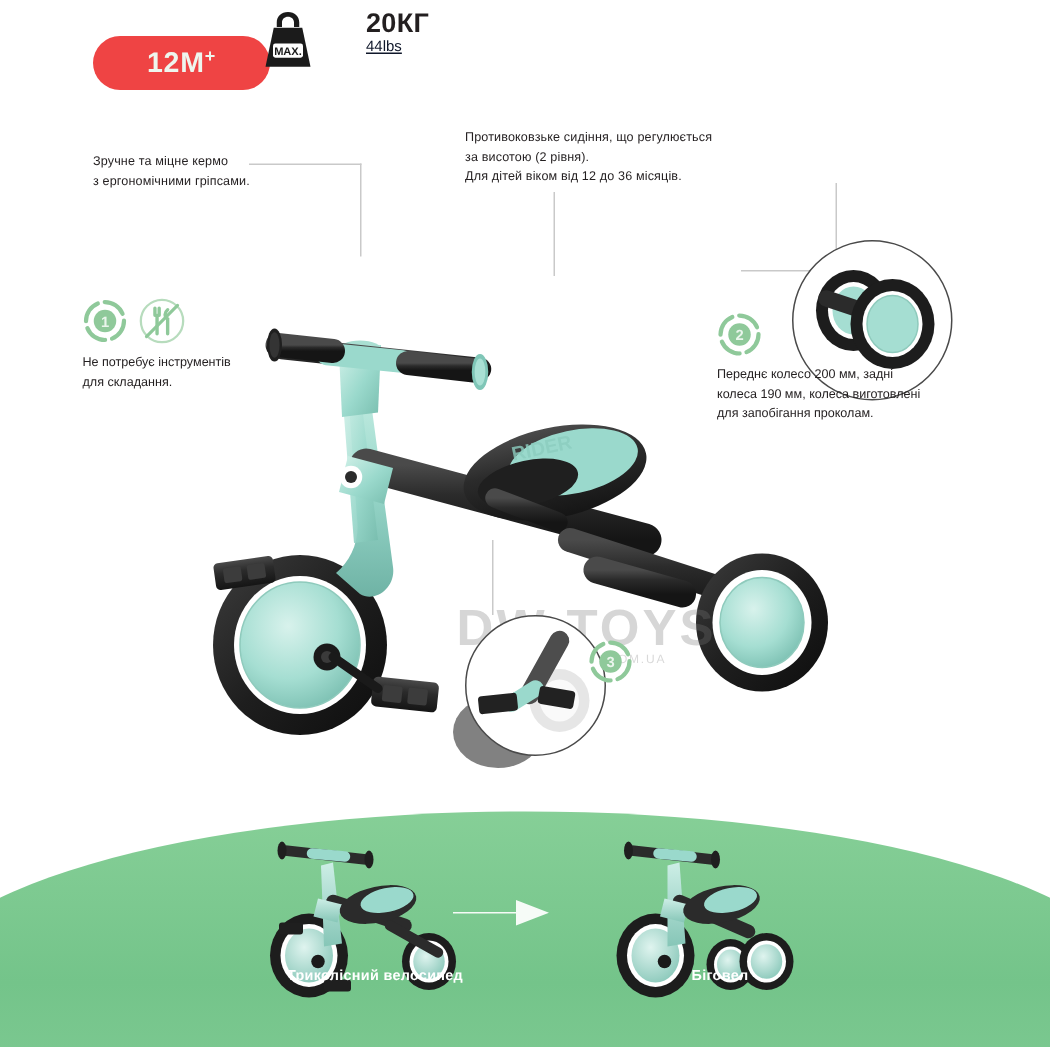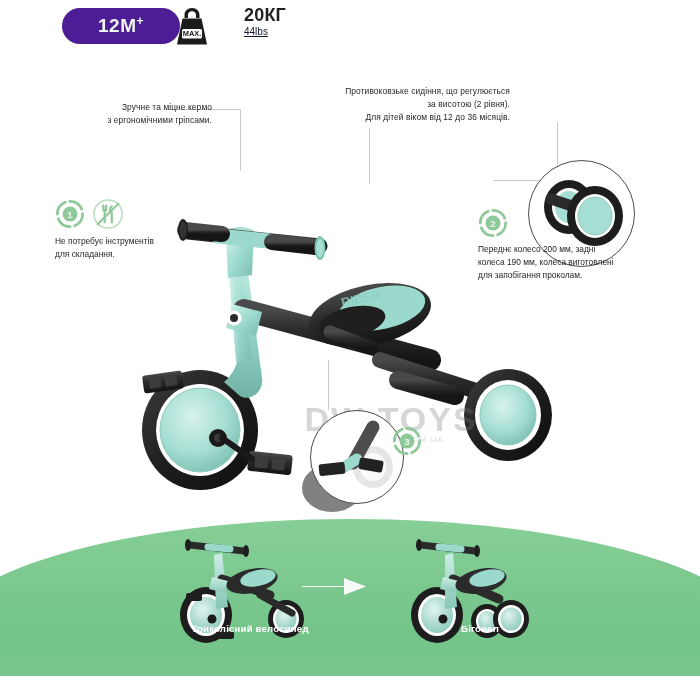--- a/index.html
+++ b/index.html
@@ -9,22 +9,22 @@
     background:#ffffff;
     font-family:"Liberation Sans","DejaVu Sans",sans-serif;
     overflow:hidden;
     position:relative;
   }
   .stage{position:relative;width:700px;height:700px;overflow:hidden;}
 
   
   .header{position:absolute;left:0;top:0;width:700px;height:60px;}
   .age-pill{
-    position:absolute;left:62px;top:8px;width:118px;height:36px;
-    background:#4c1d95;border-radius:18px;
+    position:absolute;left:62px;top:24px;width:118px;height:36px;
+    background:#ef4444;border-radius:18px;
     display:flex;align-items:center;justify-content:center;
   }
   .age-pill span{
     color:#eef6ee;font-size:19px;font-weight:bold;letter-spacing:.5px;
   }
   .age-pill sup{font-size:12px;vertical-align:super;}
   .weight-block{position:absolute;left:170px;top:5px;display:flex;align-items:flex-start;gap:7px;}
   .weight-icon{width:44px;height:42px;position:relative;}
   .weight-text{padding-top:1px;margin-left:23px;}
   .weight-kg{font-size:18px;font-weight:bold;color:#231f20;line-height:1.05;letter-spacing:.2px;}
@@ -32,21 +32,21 @@
 
   
   .main{position:absolute;left:0;top:60px;width:700px;height:465px;}
 
   
   .leader{position:absolute;background:#c9c9c9;}
   .leader.h{height:1px;}
   .leader.v{width:1px;}
 
   
-  .callout{position:absolute;font-size:8.4px;line-height:1.55;color:#231f20;letter-spacing:.1px;text-align:right;}
+  .callout{position:absolute;font-size:8.4px;line-height:1.55;color:#231f20;letter-spacing:.1px;}
 
   
   .feature{position:absolute;}
   .badge-row{display:flex;align-items:center;gap:7px;}
   .num-badge{width:30px;height:30px;position:relative;}
   .no-tools{width:32px;height:32px;position:relative;}
   .feat-text{font-size:8.4px;line-height:1.55;color:#231f20;margin-top:5px;}
 
   
   .detail-circle{
@@ -66,21 +66,21 @@
     font-size:34px;font-weight:bold;letter-spacing:2px;
     color:rgba(120,120,120,.30);
     font-family:"Liberation Sans",sans-serif;
   }
   .wm-sub{
     font-size:8px;letter-spacing:1.2px;color:rgba(120,120,120,.28);
     margin-top:-4px;
   }
 
   
-  .bottom{position:absolute;left:0;top:501px;width:700px;height:175px;overflow:hidden;}
+  .bottom{position:absolute;left:0;top:523px;width:700px;height:175px;overflow:hidden;}
   .hill{
     position:absolute;left:-60px;top:18px;width:820px;height:300px;
     border-radius:50% 50% 0 0 / 40% 40% 0 0;
     background:linear-gradient(180deg,#86cf97 0%,#74c48a 38%,#8ed3a0 100%);
   }
   .mode-label{
     position:absolute;color:#ffffff;font-size:9.6px;font-weight:bold;
     letter-spacing:.2px;text-align:center;
   }
   .arrow-wrap{position:absolute;left:300px;top:595px;width:70px;height:26px;}

